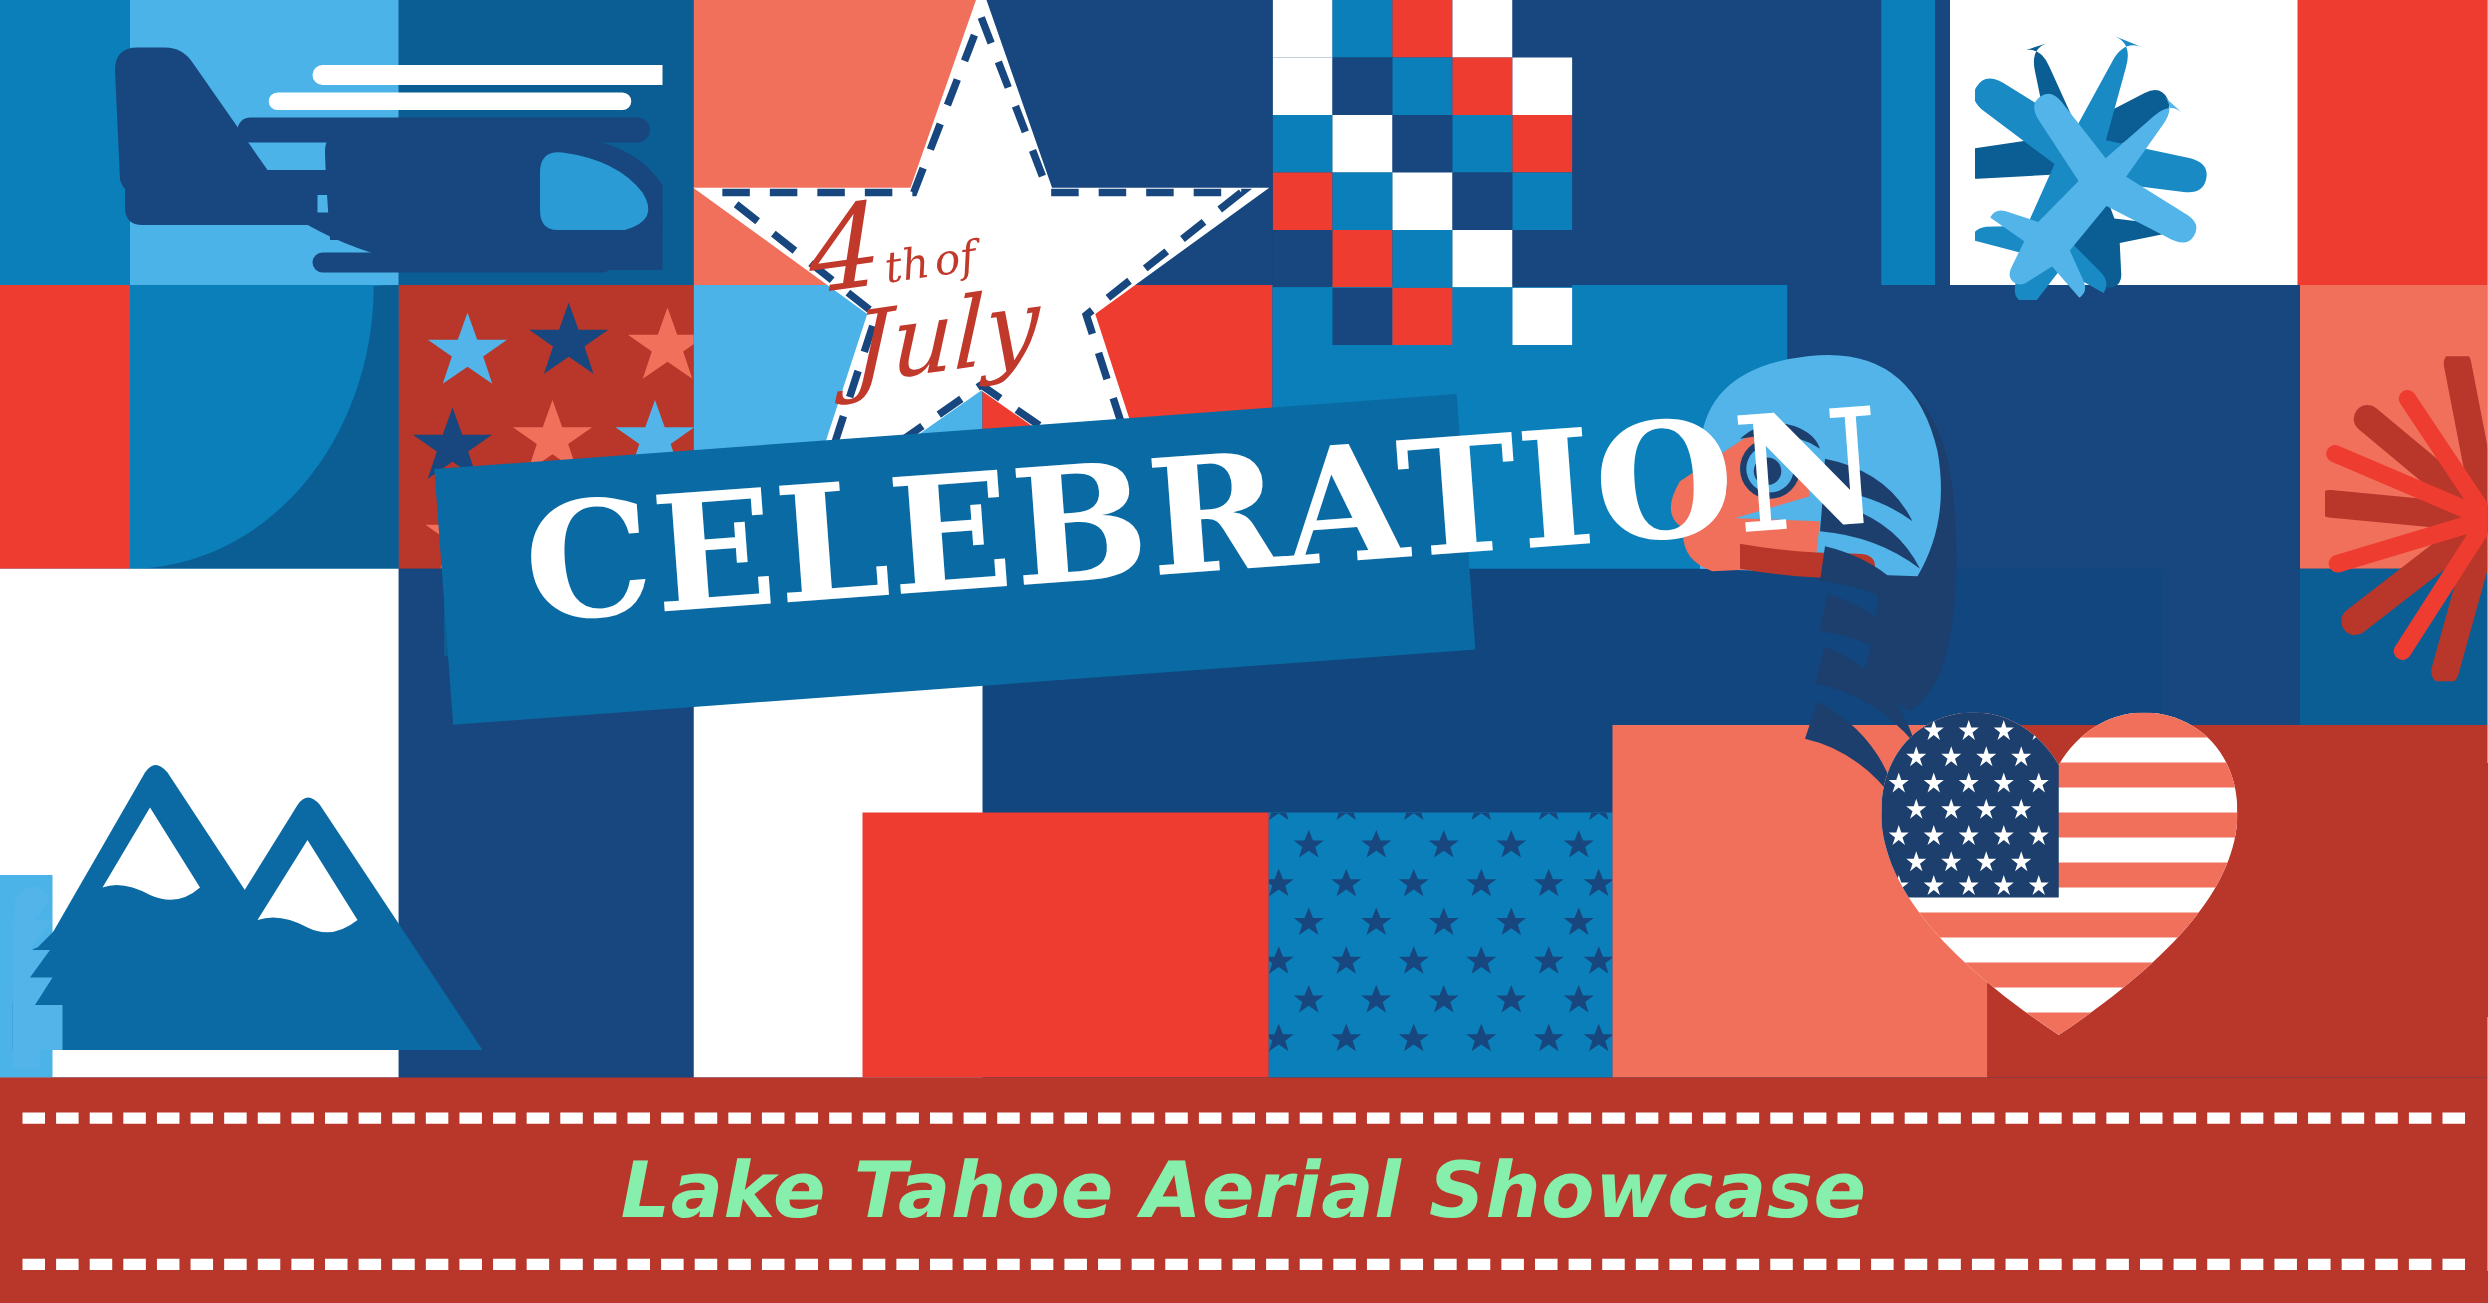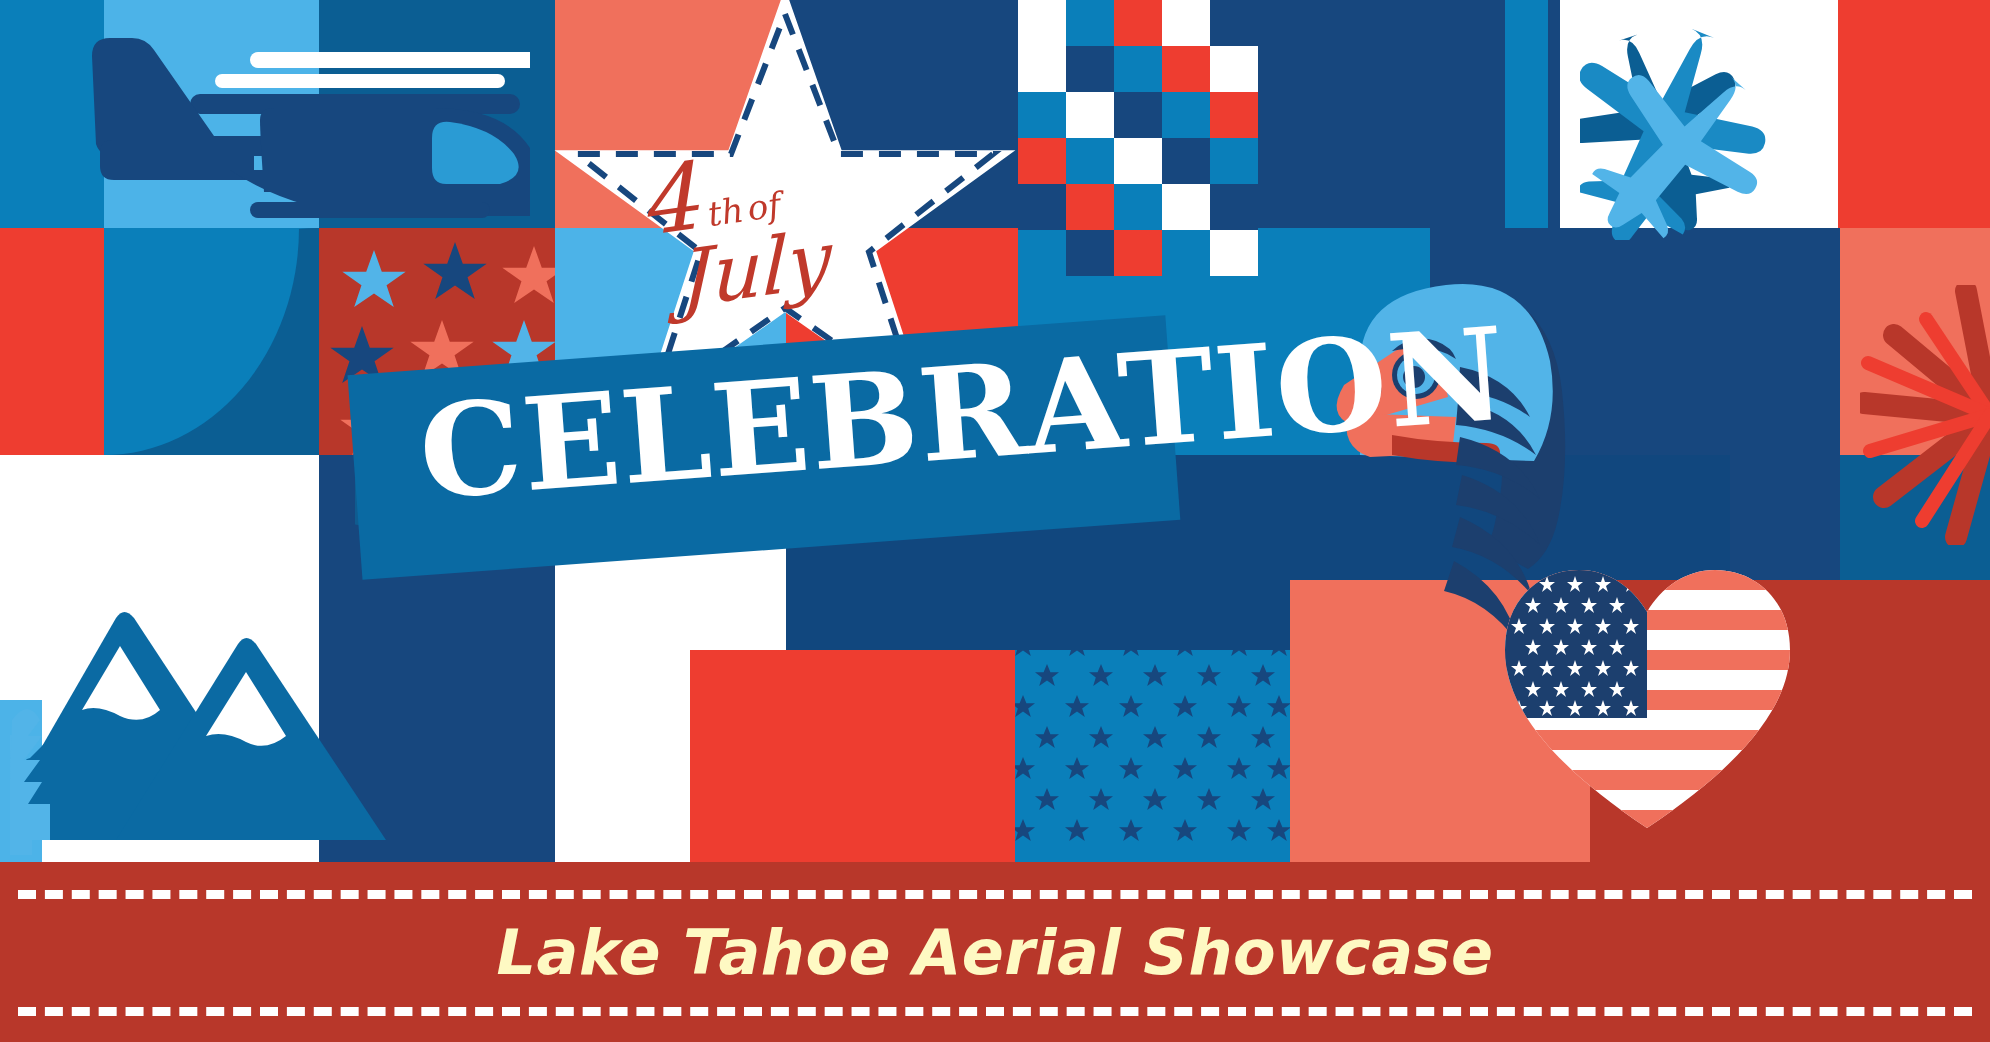--- a/index.html
+++ b/index.html
@@ -40,21 +40,21 @@
   .ribbon-text{position:absolute;left:420px;top:378px;width:760px;height:150px;
     transform:rotate(-4.2deg);transform-origin:left center;
     font-family:"DejaVu Serif",serif;font-weight:bold;color:#ffffff;font-size:128px;
     letter-spacing:1px;white-space:nowrap;line-height:150px;}
 
   
   .banner{position:absolute;left:0;top:862px;width:1990px;height:180px;background:#b8372a;}
   .banner .dash-top{position:absolute;left:18px;right:18px;top:28px;height:0;border-top:9px dashed #ffffff;}
   .banner .dash-bot{position:absolute;left:18px;right:18px;bottom:26px;height:0;border-top:9px dashed #ffffff;}
   .banner .title{position:absolute;left:0;right:0;top:50%;transform:translateY(-50%);
-    text-align:center;color:#fef9c3;font-family:"DejaVu Sans",sans-serif;font-weight:bold;
+    text-align:center;color:#86efac;font-family:"DejaVu Sans",sans-serif;font-weight:bold;
     font-style:italic;font-size:62px;letter-spacing:0.5px;}
 
   
   .heli{position:absolute;left:60px;top:20px;width:470px;height:200px;}
   
   .planes{position:absolute;left:1580px;top:10px;width:370px;height:230px;}
   
   .eagle{position:absolute;left:1300px;top:245px;width:330px;height:420px;}
   
   .heartflag{position:absolute;left:1505px;top:570px;width:285px;height:260px;}

